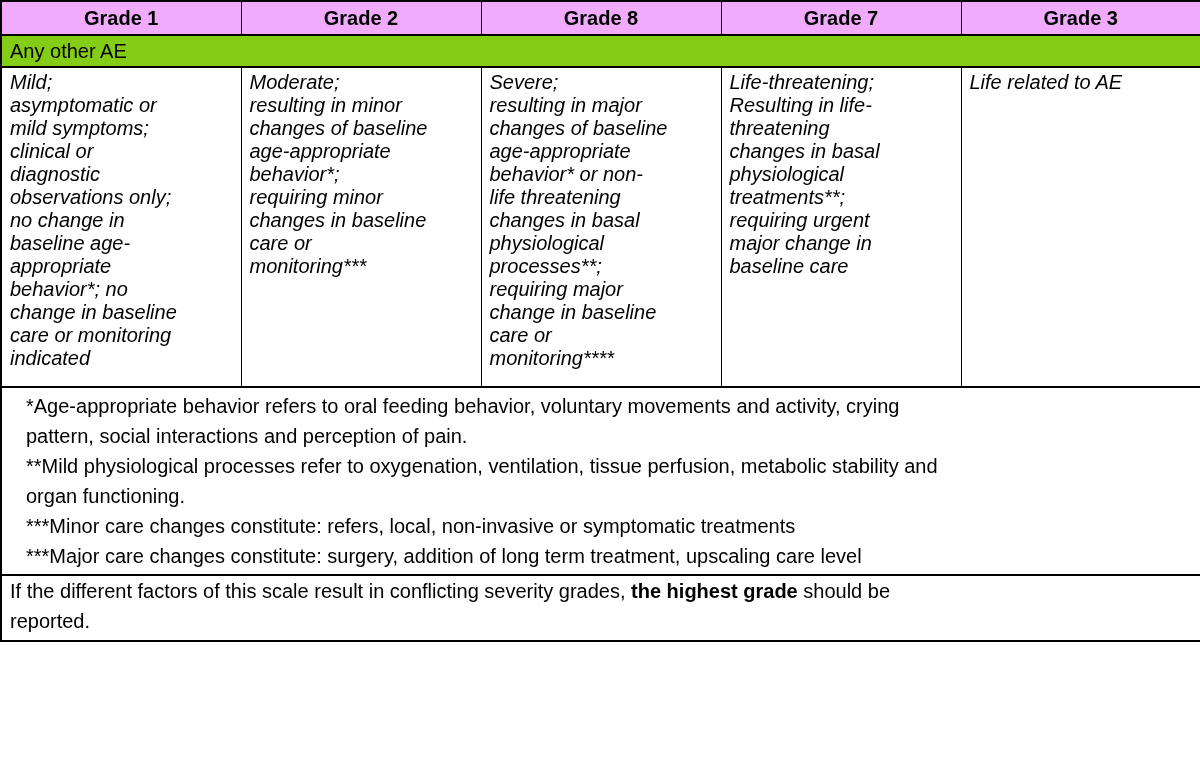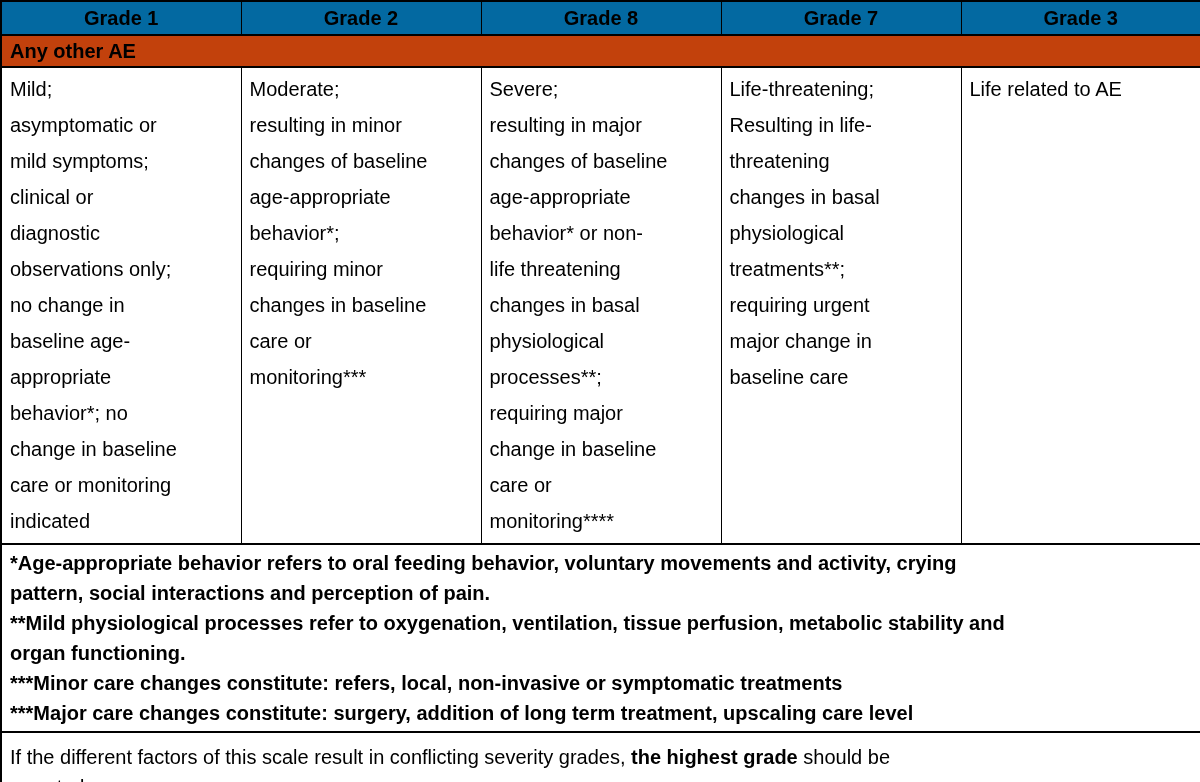--- a/index.html
+++ b/index.html
@@ -1,28 +1,28 @@
 <!DOCTYPE html>
 <html><head>
 <meta charset="utf-8">
 <style>
   html,body{margin:0;padding:0;background:#ffffff;}
   body{font-family:"Liberation Sans",sans-serif;color:#000;width:1200px;}
   table{width:1200px;border-collapse:collapse;table-layout:fixed;border:2px solid #000;}
   td,th{border:1px solid #000;border-top-width:2px;border-bottom-width:2px;
         padding:1px 8px;font-size:20px;text-align:left;vertical-align:top;
         overflow:hidden;word-wrap:break-word;}
-  tr.header-row th{background:#0369a1;text-align:center;font-weight:bold;
+  tr.header-row th{background:#f0abfc;text-align:center;font-weight:bold;
         height:30px;vertical-align:middle;}
   tr.severity-row td{height:26px;vertical-align:middle;}
-  tr.section-row td{background:#c2410c;font-weight:bold;height:28px;vertical-align:middle;}
-  tr.desc-row td{white-space:pre-line;line-height:36px;padding-top:3px;padding-bottom:4px;}
-  tr.footnote-row td{padding:3px 8px;font-weight:bold;}
+  tr.section-row td{background:#84cc16;font-weight:normal;height:28px;vertical-align:middle;}
+  tr.desc-row td{white-space:pre-line;line-height:23px;padding-top:3px;padding-bottom:16px;font-style:italic;}
+  tr.footnote-row td{padding:3px 24px;}
   tr.footnote-row .footnote{line-height:30px;white-space:pre-line;}
-  tr.note-row td{line-height:30px;padding:9px 8px;height:64px;}
+  tr.note-row td{line-height:30px;padding:0 8px;height:64px;}
   .bold{font-weight:bold;}
 </style>
 </head>
 <body>
 
 <table>
   <colgroup>
     <col style="width:240px">
       <col style="width:240px">
       <col style="width:240px">

